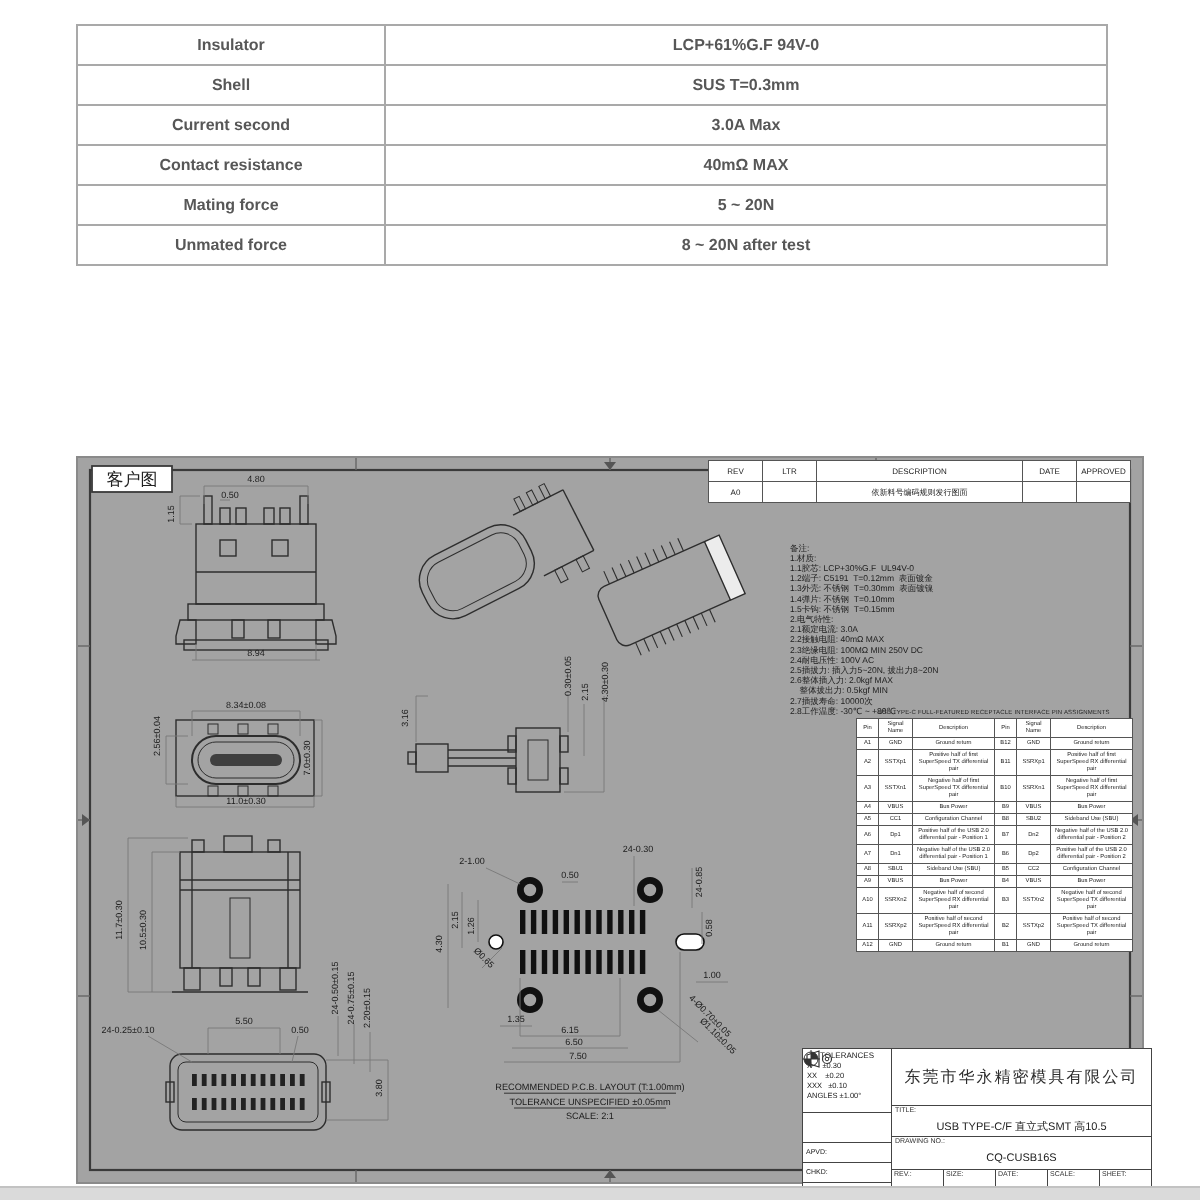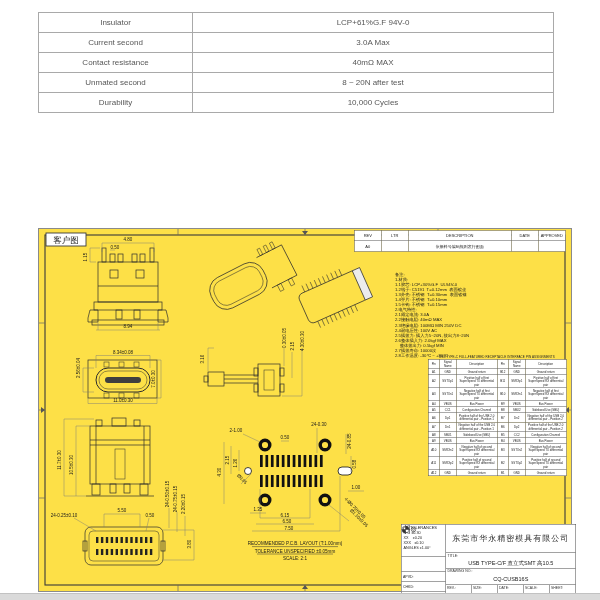--- a/index.html
+++ b/index.html
@@ -2,25 +2,25 @@
 <html><head>
 <meta charset="utf-8">
 <style>
   html,body{margin:0;padding:0;background:#fff;}
   .page{position:relative;width:600px;height:600px;background:#fff;overflow:hidden;
         font-family:"Liberation Sans","DejaVu Sans",sans-serif;color:#333;}
 
   
   .spec-table{position:absolute;left:38px;top:12px;width:515px;border-collapse:collapse;table-layout:fixed;}
   .spec-table td{border:1px solid #a9a9a9;height:19px;font-size:8px;color:#575757;
-                 text-align:center;vertical-align:middle;padding:0 2px;background:#fff;}
+                 text-align:center;vertical-align:middle;padding:0 2px;background:#fff;font-weight:bold;}
   .spec-table col.c1{width:154px;} .spec-table col.c2{width:361px;}
 
   
-  .sheet{position:absolute;left:38px;top:228px;width:534px;height:364px;background:#fde047;}
+  .sheet{position:absolute;left:38px;top:228px;width:534px;height:364px;background:#a3a3a3;}
   .sheet svg{position:absolute;left:0;top:0;}
   .dim{font-size:4.5px;fill:#1c1c1c;text-anchor:middle;font-family:"Liberation Sans",sans-serif;}
   .dl{stroke:#787878;stroke-width:.45;}
   .ol{stroke:#2d2d2d;stroke-width:.7;fill:none;}
   .pcbnote{font-size:4.6px;fill:#1c1c1c;text-anchor:middle;}
 
   .s2{transform:scale(.5);transform-origin:0 0;}
 
   
   .rev-wrap{position:absolute;left:316px;top:2px;width:211px;height:22px;overflow:visible;}
@@ -79,44 +79,48 @@
         <col class="c1">
         <col class="c2">
       </colgroup>
     <tbody>
 
         <tr>
           <td>Insulator</td>
           <td>LCP+61%G.F  94V-0</td>
         </tr>
 
+        <tr>
+          <td>Shell</td>
+          <td>SUS T=0.3mm</td>
+        </tr>
 
 
         <tr>
           <td>Current second</td>
           <td>3.0A Max</td>
         </tr>
 
 
         <tr>
           <td>Contact resistance</td>
           <td>40mΩ MAX</td>
         </tr>
 
 
-
         <tr>
-          <td>Unmated second</td>
+          <td>Mating force</td>
+          <td>5 ~ 20N</td>
+        </tr>
+
+        <tr>
+          <td>Unmated force</td>
           <td>8 ~ 20N after test</td>
         </tr>
 
-        <tr>
-          <td>Durability</td>
-          <td>10,000 Cycles</td>
-        </tr>
       </tbody>
   </table>
 
   <div class="sheet">
 
     <svg width="534" height="364" viewBox="0 0 534 364">
 
       <g fill="none">
         <rect x="0.5" y="0.5" width="533" height="363" stroke="#8a8a8a" stroke-width="1"></rect>
         <rect x="7" y="7" width="520" height="350" stroke="#3a3a3a" stroke-width="1.1"></rect>

